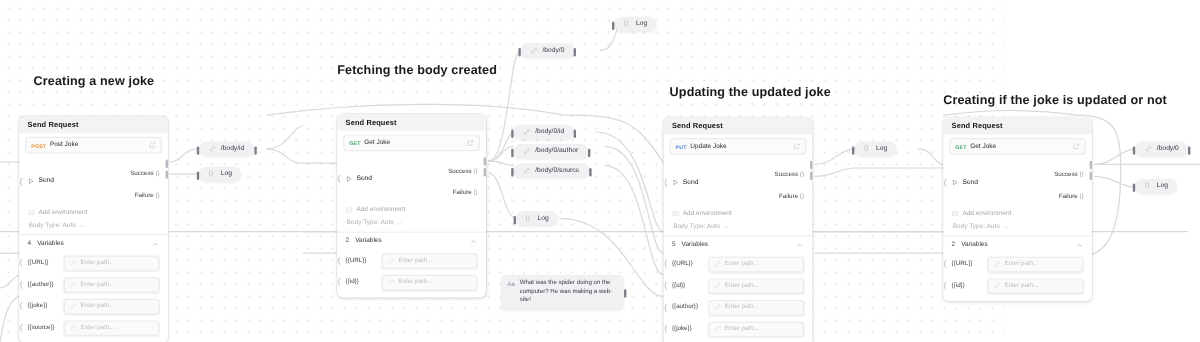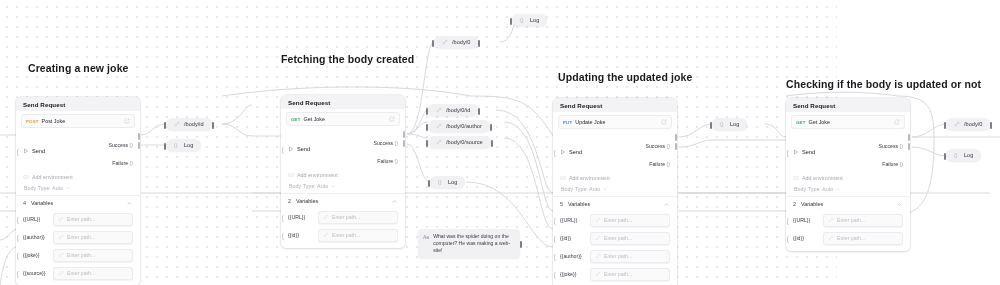--- a/index.html
+++ b/index.html
@@ -229,21 +229,21 @@
     <path class="edge" d="M912,137 L1000,137"></path>
 
     <path class="edge" d="M898,96 C930,96 934,110 934,140 C934,200 920,214 898,214"></path>
     <path class="edge" d="M786,96 C830,90 870,92 898,96"></path>
     <path class="edge" d="M786,214 L898,214"></path>
   </svg>
 
   <div class="section-title" style="left:28px; top:62px;">Creating a new joke</div>
   <div class="section-title" style="left:281px; top:53px;">Fetching the body created</div>
   <div class="section-title" style="left:558px; top:71px;">Updating the updated joke</div>
-  <div class="section-title" style="left:786px; top:78px;">Checking if the body is updated or not</div>
+  <div class="section-title" style="left:786px; top:78px;">Creating if the joke is updated or not</div>
 
   <div class="node" style="left:16px; top:97px;">
     <div class="node-head">Send Request</div>
     <div class="node-body">
       <div class="req-row">
         <span class="method m-post">POST</span>
         <span class="req-name">Post Joke</span>
         <svg class="ext-icon" viewBox="0 0 12 12">
             <path d="M3 2h3M2 3v7h7V7" stroke="#8b8b95" stroke-width="1.1" fill="none"></path>
             <path d="M6.5 5.5L10 2M7.5 2H10v2.5" stroke="#8b8b95" stroke-width="1.1" fill="none"></path>

